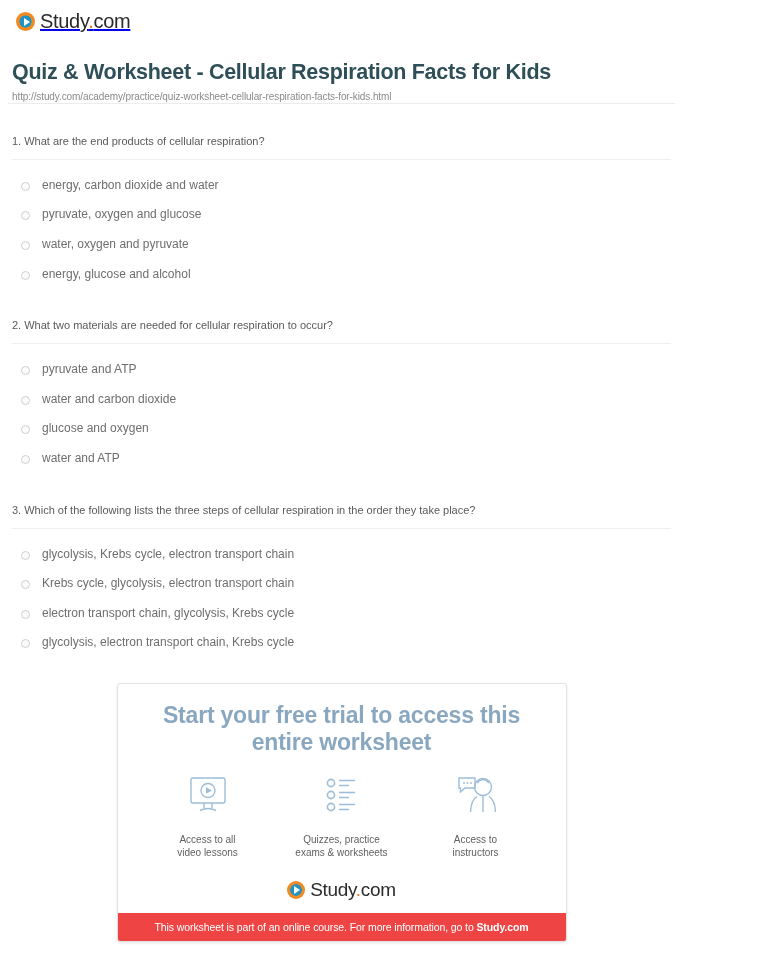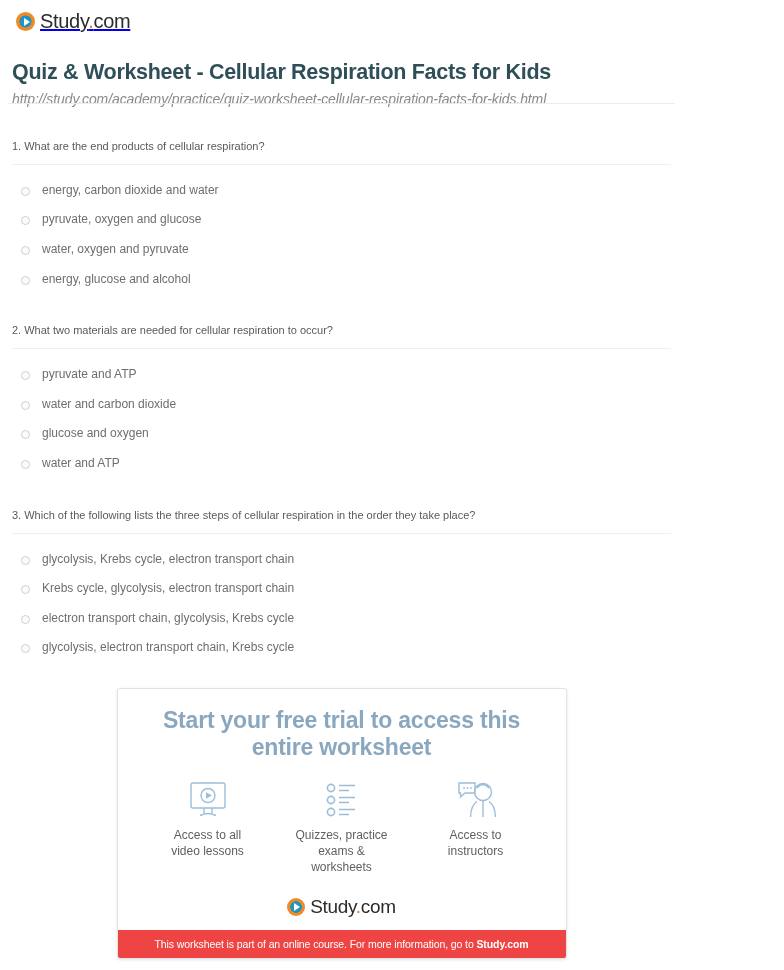--- a/index.html
+++ b/index.html
@@ -38,21 +38,21 @@
     height: 1px; background: #ececec;
   }
 
   
   .title-block { padding: 14px 12px 0 12px; }
   .page-title {
     font-size: 21.5px; color: #2f4f58; font-weight: 700;
     letter-spacing: -0.3px; line-height: 1.2;
   }
   .page-url {
-    margin-top: 5px; font-size: 14px; color: #8a8a8a; letter-spacing: -0.1px; font-style: italic;
+    margin-top: 5px; font-size: 10px; color: #8a8a8a; letter-spacing: -0.1px;
   }
 
   
   .questions { margin-top: 31px; }
   .question-block { padding: 0 12px; }
   .question-text {
     font-size: 11px; color: #5a5a5a; line-height: 1.55;
     padding-bottom: 9px; font-weight: 400;
   }
   .q-rule { height: 1px; background: #efefef; margin: 0 0 0 0; }
@@ -84,21 +84,21 @@
   .promo-sub {
     margin-top: 6px; font-size: 10.5px; color: #4a4a4a; letter-spacing: -0.1px;
   }
   .features {
     display: flex; justify-content: space-between;
     margin: 18px 22px 0 22px;
   }
   .feature { width: 104px; text-align: center; }
   .feature-icon { height: 42px; display: flex; align-items: center; justify-content: center; }
   .feature-label {
-    margin-top: 7px; font-size: 12px; color: #5f5f5f; line-height: 1.32;
+    margin-top: 17px; font-size: 10px; color: #5f5f5f; line-height: 1.32;
   }
   .promo-logo { margin-top: 20px; display: flex; justify-content: center; }
   .promo-logo .logo-text { font-size: 19px; }
   .promo-logo .logo-mark { width: 18px; height: 18px; }
   .promo-bar {
     background: #ef4444; color: #ffffff; text-align: center;
     font-size: 10.5px; padding: 8px 4px; letter-spacing: -0.1px;
   }
   .promo-bar b { font-weight: 700; }
 

